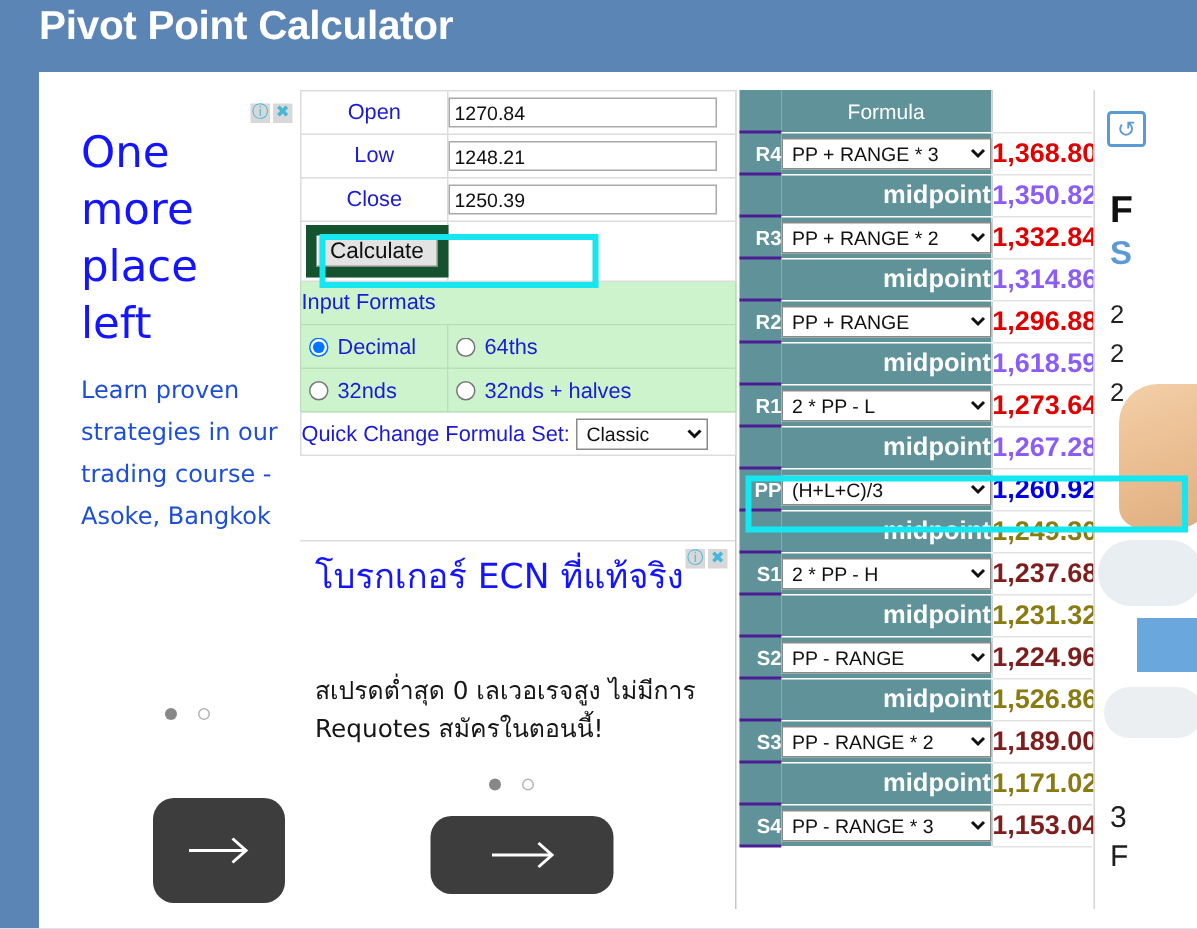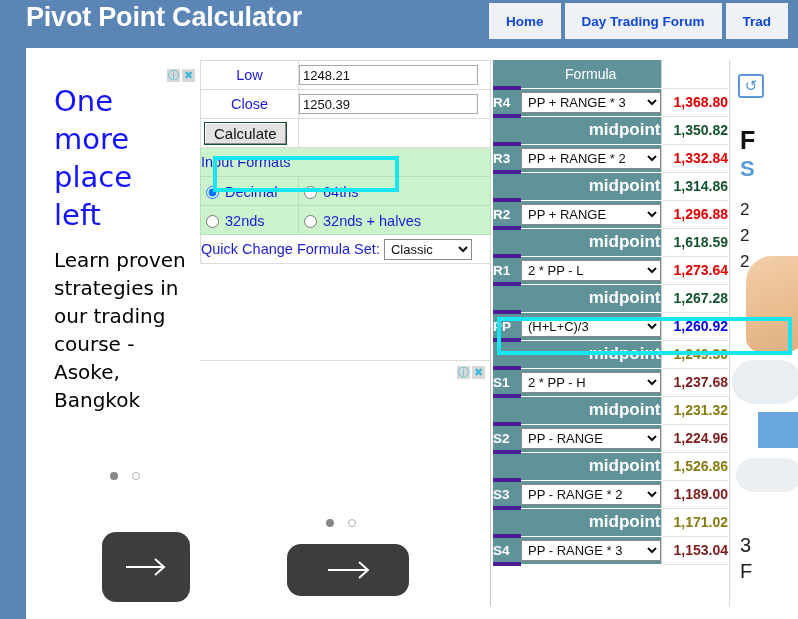--- a/index.html
+++ b/index.html
@@ -76,22 +76,22 @@
     position: absolute; left: 28px; top: 22px;
     width: 130px;
     color: #1414ff;
     font-size: 29px;
     line-height: 38px;
     font-family: "DejaVu Sans", sans-serif;
   }
   .ad-body {
     position: absolute; left: 28px; top: 186px;
     width: 140px;
-    color: #000000;
-    font-size: 20px;
+    color: #1d4ed8;
+    font-size: 16px;
     line-height: 28px;
     font-family: "DejaVu Sans", sans-serif;
   }
   .dots { position: absolute; display: flex; gap: 14px; align-items: center; }
   .dot { width: 8px; height: 8px; border-radius: 50%; }
   .dot.on { background: #888888; }
   .dot.off { background: #ffffff; border: 1px solid #b4b4b4; }
   .cta {
     position: absolute;
     background: #3d3d3d;
@@ -128,21 +128,21 @@
     background: #ffffff;
     color: #101010;
     font-size: 13px;
     font-family: "Liberation Sans", sans-serif;
     padding: 1px 3px;
     outline: none;
   }
   .btn-calc {
     margin: 2px 0 2px 2px;
     background: #e3e3e3;
-    border: 1px solid #14532d;
+    border: 7px solid #14532d;
     box-shadow: inset -1px -1px 0 #8c8c8c, inset 1px 1px 0 #ffffff;
     color: #101010;
     font-size: 15px;
     font-family: "Liberation Sans", sans-serif;
     padding: 2px 9px;
     cursor: pointer;
     text-align: center;
   }
   tr.green td { background: #ccf3cc; border-color: #b9dfb9; }
   td.section {
@@ -196,57 +196,57 @@
     position: absolute; left: 467px; top: 12px;
     width: 235px;
   }
   table.res { border-collapse: collapse; table-layout: fixed; width: 235px; }
   table.res td { padding: 0; height: 28px; vertical-align: middle; }
   td.rl {
     width: 28px;
     background: #5f9299;
     color: #ffffff;
     font-size: 13.5px; font-weight: bold;
-    text-align: left;
-    border-bottom: 4px solid #4c1d95;
+    text-align: right;
+    border-bottom: 2px solid #4c1d95;
   }
   td.rf {
     width: 140px;
     background: #5f9299;
     border-bottom: 1px solid #ffffff;
     padding: 0 3px;
   }
   td.rf .sel { width: 100%; }
   td.rv {
     width: 67px;
     background: #ffffff;
     border-bottom: 1px solid #e2e2e2;
     border-left: 1px solid #cfcfcf;
     text-align: right;
     padding-right: 7px;
-    font-size: 14px; font-weight: bold;
+    font-size: 18px; font-weight: bold;
   }
   td.hdr {
     background: #5f9299;
     color: #ffffff;
     font-weight: normal; font-size: 14px;
     text-align: center;
     border-bottom: 1px solid #ffffff;
   }
   td.mid {
     background: #5f9299;
     color: #ffffff;
     font-weight: bold; font-size: 17px;
     text-align: right; padding-right: 6px;
     border-bottom: 1px solid #ffffff;
   }
   .v-res { color: #e00000; }
   .v-pp  { color: #0000e6; }
   .v-sup { color: #7f1d1d; }
-  .v-midup { color: #14532d; }
+  .v-midup { color: #8b5cf6; }
   .v-middn { color: #8a7a12; }
 
   
   #right-panel {
     position: absolute; left: 703px; top: 12px;
     width: 69px; height: 546px;
     background: #ffffff;
     border-left: 1px solid #d5d5d5;
     overflow: hidden;
   }
@@ -295,25 +295,20 @@
     z-index: 40;
   }
 </style>
 </head>
 <body>
 
 <div id="page">
 
   <div id="header">
     <div id="site-title">Pivot Point Calculator</div>
-    <div id="navtabs">
-      <div class="navtab">Home</div>
-      <div class="navtab">Day Trading Forum</div>
-      <div class="navtab">Trad</div>
-    </div>
   </div>
 
   <div id="content">
 
     <div id="left-ad">
       <div class="ad-ctl">
         <div class="ic">ⓘ</div>
         <div class="ic">✖</div>
       </div>
       <div class="ad-headline">One more place left</div>
@@ -327,20 +322,26 @@
           <line x1="4" y1="10" x2="42" y2="10" stroke="#ffffff" stroke-width="2"></line>
           <polyline points="33,2 42,10 33,18" fill="none" stroke="#ffffff" stroke-width="2"></polyline>
         </svg>
       </div>
     </div>
 
     <div id="calc-col">
 
       <table class="inp">
         <tbody>
+            <tr>
+          <td class="lbl">Open</td>
+          <td class="fld">
+            <input class="txtbox" value="1270.84" style="">
+          </td>
+        </tr>
         <tr>
           <td class="lbl">Low</td>
           <td class="fld">
             <input class="txtbox" value="1248.21" style="">
           </td>
         </tr>
         <tr>
           <td class="lbl">Close</td>
           <td class="fld">
             <input class="txtbox" value="1250.39" style="">
@@ -380,20 +381,22 @@
           </td>
         </tr>
       </tbody>
         </table>
 
       <div id="mid-ad">
         <div class="ad-ctl" style="top:5px; right:5px;">
           <div class="ic">ⓘ</div>
           <div class="ic">✖</div>
         </div>
+        <div class="thai-head">โบรกเกอร์ ECN ที่แท้จริง</div>
+        <div class="thai-body">สเปรดต่ำสุด 0 เลเวอเรจสูง ไม่มีการ Requotes สมัครในตอนนี้!</div>
         <div class="dots" style="left:126px; top:158px;">
           <div class="dot on"></div>
           <div class="dot off"></div>
         </div>
         <div class="cta" style="left:87px; top:183px; width:122px; height:52px;">
           <svg width="52" height="20" viewBox="0 0 52 20">
             <line x1="6" y1="10" x2="46" y2="10" stroke="#ffffff" stroke-width="2"></line>
             <polyline points="37,2 46,10 37,18" fill="none" stroke="#ffffff" stroke-width="2"></polyline>
           </svg>
         </div>

